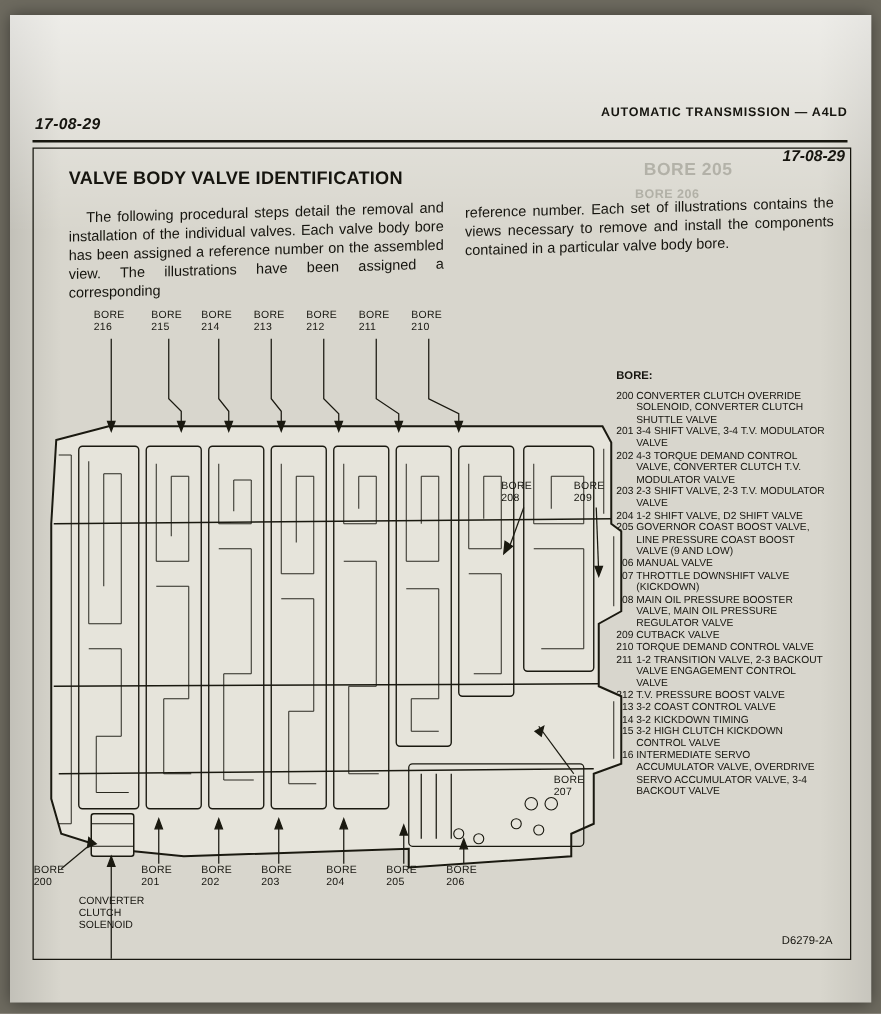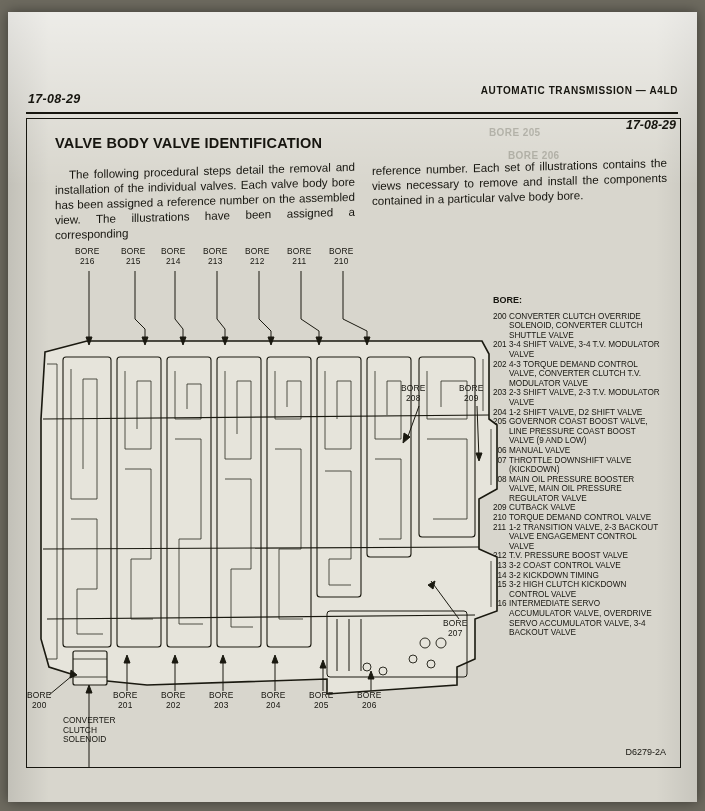--- a/index.html
+++ b/index.html
@@ -44,21 +44,21 @@
   #section-title{
     position:absolute; left:14px; top:70px; width:640px;
     font-size:16.5px; font-weight:bold; letter-spacing:.2px;
   }
   
   .ghost{
     position:absolute; color:rgba(80,78,66,0.30); font-weight:bold; letter-spacing:.4px;
     pointer-events:none;
   }
   #ghost1{ left:205px; top:74px; font-size:15px; }
-  #ghost2{ left:481px; top:115px; font-size:10px; }
+  #ghost2{ left:507px; top:115px; font-size:14px; }
   #ghost3{ left:500px; top:138px; font-size:10px; }
 
   
   #box{
     position:absolute; left:18px; top:106px; width:653px; height:648px;
     border:1.6px solid #17160f;
     background:transparent;
   }
   #vb-title{
     position:absolute; left:28px; top:16px; font-size:14.5px; font-weight:bold; letter-spacing:.2px;
@@ -78,21 +78,21 @@
     font-size:8.2px; line-height:9.6px;
   }
   #legend .lg-head{font-weight:bold; font-size:9px; margin-bottom:6px;}
   #legend .lg-row{display:flex; margin-bottom:0px;}
   #legend .lg-num{width:16px; flex:0 0 16px;}
   #legend .lg-txt{flex:1;}
   #legend .lg-cont{padding-left:16px;}
 
   
   .callout{
-    position:absolute; font-size:8.4px; line-height:9.6px; text-align:center; letter-spacing:.2px;
+    position:absolute; font-size:8.4px; line-height:9.6px; letter-spacing:.2px;
   }
   #fig{
     position:absolute; left:0; top:0; width:653px; height:648px;
   }
   #partno{
     position:absolute; right:14px; bottom:10px; font-size:9px; font-weight:normal;
   }
   #ccs{
     position:absolute; left:36px; bottom:22px; font-size:8.4px; line-height:9.6px;
   }

